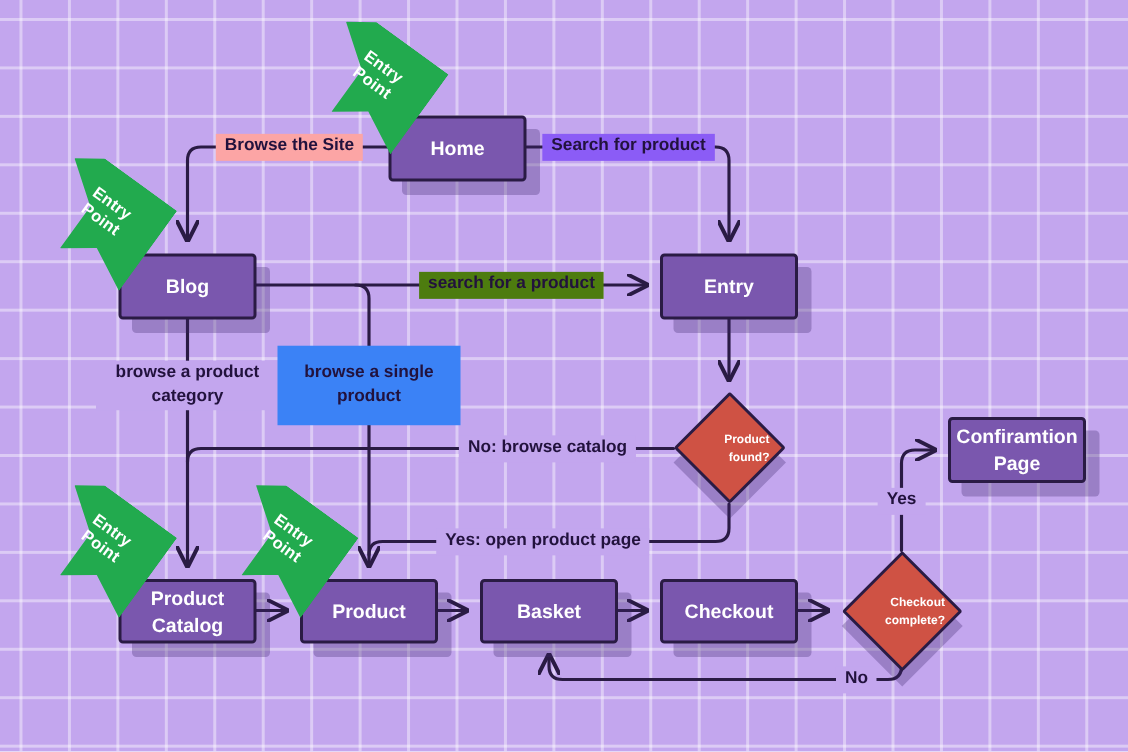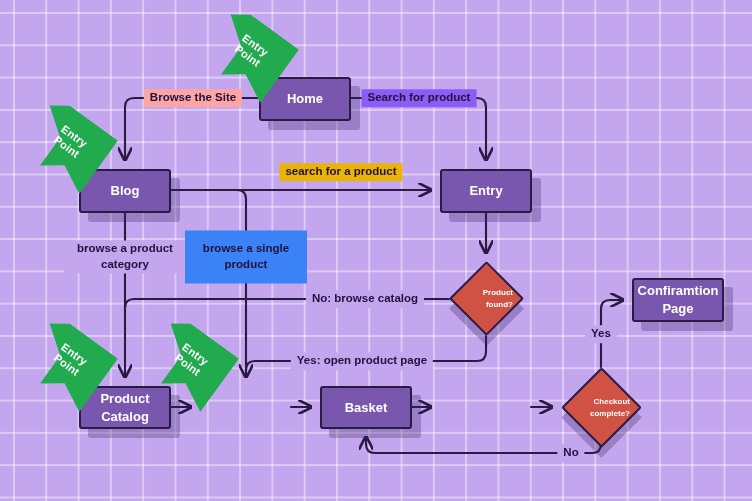--- a/index.html
+++ b/index.html
@@ -185,25 +185,31 @@
   </div>
 
   <div class="node proc" style="left:632px; top:278px; width:92px; height:44px;">
     <span>Confiramtion Page</span>
   </div>
 
   <div class="node proc" style="left:79px; top:386px; width:92px; height:43px;">
     <span>Product Catalog</span>
   </div>
 
+  <div class="node proc" style="left:200px; top:386px; width:92px; height:43px;">
+    <span>Product</span>
+  </div>
 
   <div class="node proc" style="left:320px; top:386px; width:92px; height:43px;">
     <span>Basket</span>
   </div>
 
+  <div class="node proc" style="left:440px; top:386px; width:92px; height:43px;">
+    <span>Checkout</span>
+  </div>
 
   <div class="node" style="left:460px; top:272px; width:53px; height:53px;">
     <div class="decision">
       <div class="dshadow"></div>
       <div class="dshape"></div>
       <div class="dlabel">Product found?</div>
     </div>
   </div>
 
   <div class="node" style="left:573px; top:379px; width:57px; height:57px;">
@@ -243,21 +249,21 @@
     <div class="elabel">
       <span>Entry</span>
       <span>Point</span>
     </div>
   </div>
 
   <div class="edge-label" style="left: 193px; top: 98px; background: #fca5a5; padding: 1px 6px;">Browse the Site</div>
 
   <div class="edge-label" style="left: 419px; top: 98px; background: #8b5cf6; padding: 1px 6px;">Search for product</div>
 
-  <div class="edge-label" style="left: 341px; top: 172px; background: #eab308; padding: 1px 6px;">search for a product</div>
+  <div class="edge-label" style="left: 341px; top: 190px; background: #4d7c0f; padding: 1px 6px;">search for a product</div>
 
   <div class="edge-label wrap" style="left: 125px; top: 257px; background: rgb(195, 166, 238); padding: 1px 6px;">browse a product category</div>
 
   <div class="edge-label wrap" style="left: 246px; top: 257px; background: #3b82f6; padding: 11px 6px;">browse a single product</div>
 
   <div class="edge-label" style="left: 365px; top: 299px; background: rgb(195, 166, 238); padding: 1px 6px;">No: browse catalog</div>
 
   <div class="edge-label" style="left: 362px; top: 361px; background: rgb(195, 166, 238); padding: 1px 6px;">Yes: open product page</div>
 
   <div class="edge-label" style="left: 601px; top: 334px; background: rgb(195, 166, 238); padding: 1px 6px;">Yes</div>

